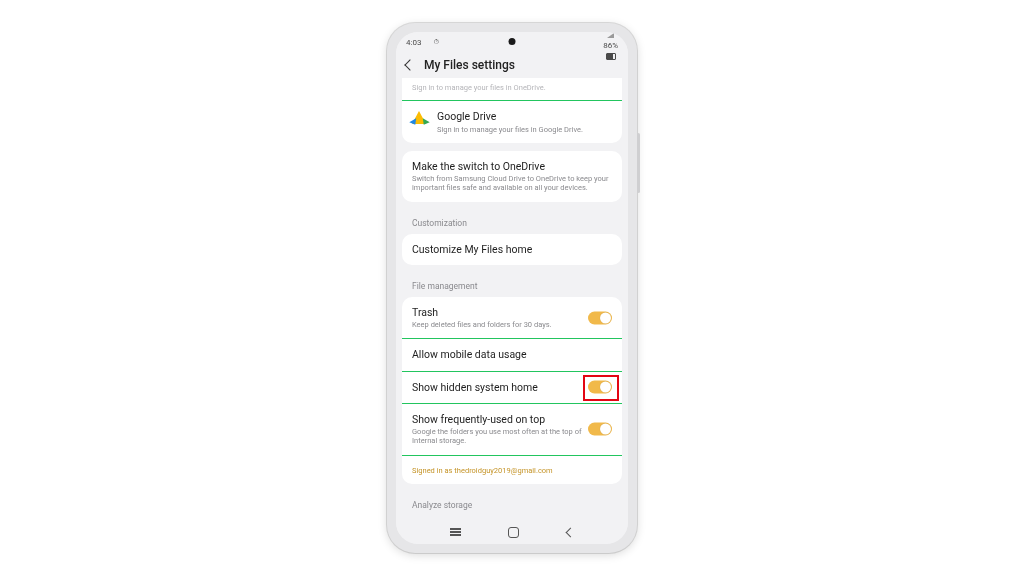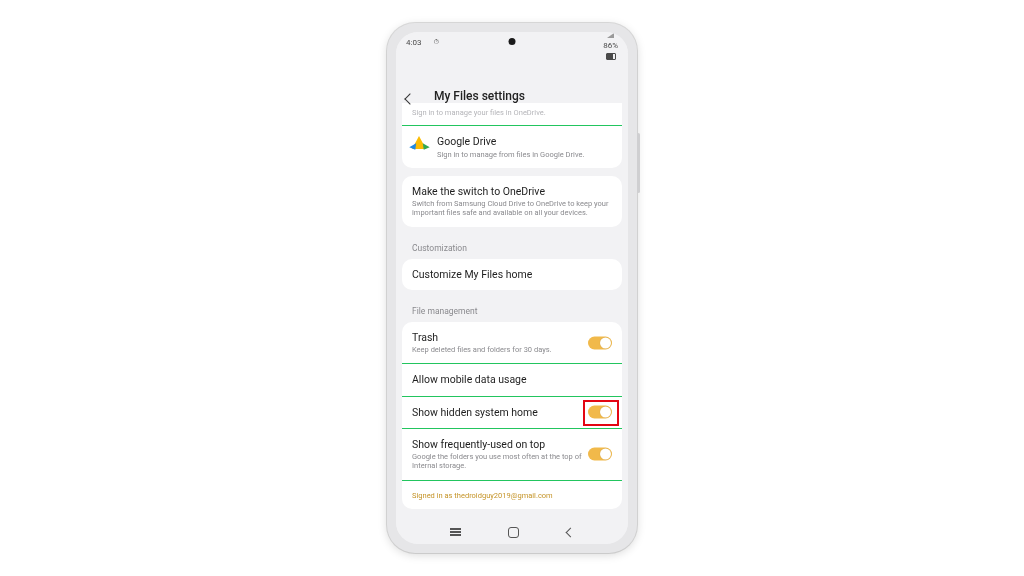--- a/index.html
+++ b/index.html
@@ -78,25 +78,24 @@
   .battery-icon {
     width: 8px; height: 5px; border: 0.7px solid #4a4a4a; border-radius: 1px; position: relative;
   }
   .battery-icon::after { content:""; position:absolute; top:0; left:0; bottom:0; width:86%; background:#4a4a4a; }
   .signal-icon { width:0; height:0; border-style:solid; border-width:0 0 5px 7px; border-color:transparent transparent #9a9a9a transparent; }
 
   
   .title-bar {
     height: 26px;
     display: flex;
-    align-items: flex-end;
-    gap: 20px;
+    align-items: center;
+    gap: 10px;
     padding: 0 10px;
     background: #f2f2f4;
-    margin-top: 25px;
   }
   .back-icon {
     width: 7px; height: 7px; border-left: 1.4px solid #333; border-bottom: 1.4px solid #333;
     transform: rotate(45deg);
   }
   .title-text { font-size: 12px; font-weight: 500; color: #222; }
 
   
   .content {
     flex: 1;
@@ -235,21 +234,21 @@
             <div class="sub">Sign in to manage your files in OneDrive.</div>
           </div>
           <div class="row row-icon">
             <div class="gdrive">
               <span class="t1"></span>
                 <span class="t2"></span>
                 <span class="t3"></span>
             </div>
             <div>
               <div class="label">Google Drive</div>
-              <div class="sub">Sign in to manage from files in Google Drive.</div>
+              <div class="sub">Sign in to manage your files in Google Drive.</div>
             </div>
           </div>
         </div>
 
         <div class="card">
           <div class="row">
             <div class="label">Make the switch to OneDrive</div>
             <div class="sub">Switch from Samsung Cloud Drive to OneDrive to keep your important files safe and available on all your devices.</div>
           </div>
         </div>

